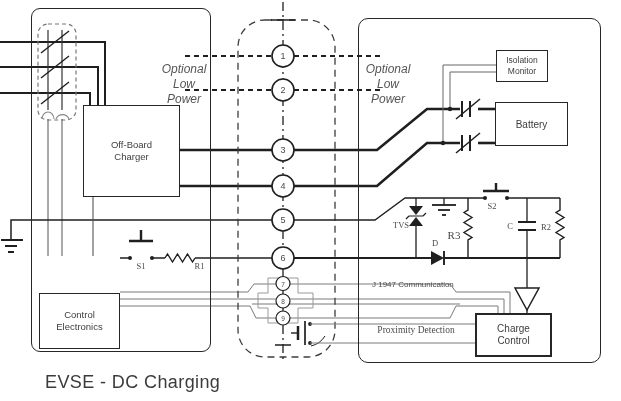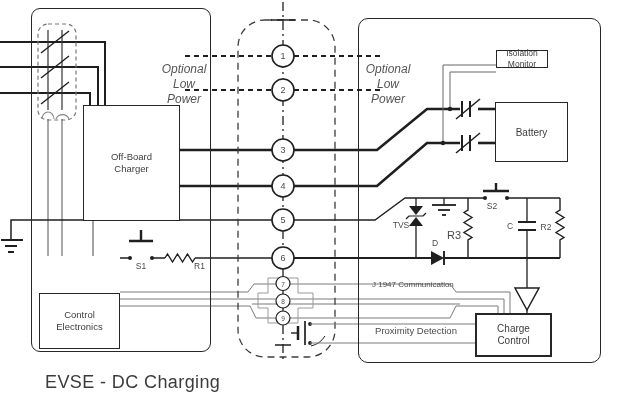--- a/index.html
+++ b/index.html
@@ -5,21 +5,21 @@
   html,body{margin:0;padding:0;background:#fff;}
   .canvas{position:relative;width:621px;height:401px;background:#fff;
           font-family:"Liberation Sans", sans-serif;overflow:hidden;}
   .canvas svg{position:absolute;left:0;top:0;}
   .box{position:absolute;background:#fff;border:1.6px solid #262626;
        display:flex;align-items:center;justify-content:center;text-align:center;
        color:#3d3d3d;box-sizing:border-box;}
   .rounded{position:absolute;border:1.8px solid #262626;border-radius:10px;
        background:transparent;box-sizing:border-box;}
   .lbl{position:absolute;color:#4a4a4a;white-space:nowrap;}
-  .lbl.c{transform:translateX(-50%);}
+  .lbl.c{transform:translateX(-50%);font-family:Liberation Serif, serif;}
   .wrap{white-space:normal;line-height:1.25;}
   .pin-num{position:absolute;color:#4a4a4a;transform:translate(-50%,-50%);
        text-align:center;}
   .optional{position:absolute;width:52px;text-align:center;color:#555;
        font-size:12px;line-height:1.25;font-style:italic;}
   .title{position:absolute;color:#3b3b3b;font-size:18px;letter-spacing:.4px;}
 </style>
 </head>
 <body>
 
@@ -166,30 +166,30 @@
     <circle cx="283" cy="258" r="11" stroke-width="1.6"></circle>
     <circle cx="283" cy="283.5" r="7" stroke-width="1.2"></circle>
     <circle cx="283" cy="301" r="7" stroke-width="1.2"></circle>
     <circle cx="283" cy="318" r="7" stroke-width="1.2"></circle>
   </g>
 </svg>
 
 <div class="rounded" style="left:31px;top:8px;width:180px;height:344px;border-radius:9px;"></div>
 <div class="rounded" style="left:358px;top:18px;width:243px;height:345px;"></div>
 
-<div class="box" style="left:83px;top:105px;width:97px;height:116px;font-size:9.5px;">
+<div class="box" style="left:83px;top:105px;width:97px;height:92px;font-size:9.5px;">
   <span class="wrap" style="width:56px;">Off-Board Charger</span>
 </div>
 <div class="box" style="left:39px;top:256px;width:81px;height:56px;font-size:9.5px;margin-top:37px;">
   <span class="wrap" style="width:62px;">Control Electronics</span>
 </div>
-<div class="box" style="left:496px;top:50px;width:52px;height:18px;font-size:8.5px;">
+<div class="box" style="left:496px;top:50px;width:52px;height:32px;font-size:8.5px;">
   <span class="wrap" style="width:42px;">Isolation Monitor</span>
 </div>
-<div class="box" style="left:495px;top:102px;width:73px;height:60px;font-size:10px;">
+<div class="box" style="left:495px;top:102px;width:73px;height:44px;font-size:10px;">
   <span>Battery</span>
 </div>
 <div class="box" style="left:475px;top:313px;width:77px;height:44px;font-size:10px;border-width:2.2px;">
   <span class="wrap" style="width:46px;">Charge Control</span>
 </div>
 
 <div class="optional" style="left:158px;top:62px;">Optional Low Power</div>
 <div class="optional" style="left:362px;top:62px;">Optional Low Power</div>
 
 <span class="lbl c" style="left:141px;top:261px;font-size:8.5px;">S1</span>

